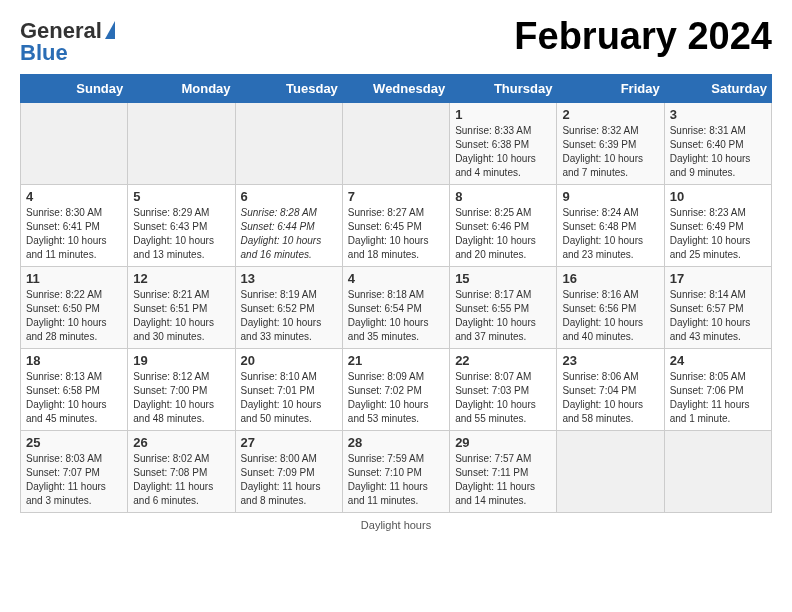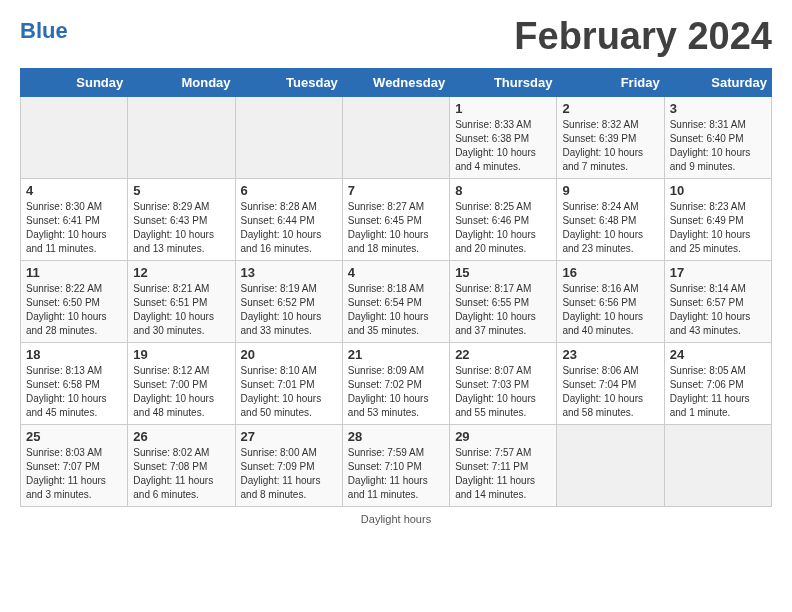--- a/index.html
+++ b/index.html
@@ -33,21 +33,21 @@
       font-weight: bold;
       color: #2a6db5;
       line-height: 1;
     }
     .title-area {
       text-align: right;
     }
     .main-title {
       font-size: 38px;
       font-weight: bold;
-      color: #404040;
+      color: #000000;
       line-height: 1.1;
     }
     .subtitle {
       font-size: 15px;
       color: #555;
       margin-top: 2px;
     }
     table {
       width: 100%;
       border-collapse: collapse;
@@ -95,20 +95,24 @@
       font-size: 11px;
       color: #555;
       text-align: center;
     }
   </style>
 </head>
 <body>
 
 <div class="header-area">
   <div class="logo">
+    <div style="display:flex;align-items:center;">
+      <span class="logo-general">General</span>
+      <span style="display:inline-block;width:0;height:0;border-left:10px solid transparent;border-bottom:18px solid #2a6db5;margin-left:3px;margin-bottom:2px;"></span>
+    </div>
     <span class="logo-blue">Blue</span>
   </div>
   <div class="title-area">
     <div class="main-title">February 2024</div>
   </div>
 </div>
 
 <table>
   <thead>
     <tr>
@@ -159,21 +163,21 @@
         </td>
         <td>
           <span class="day-num">5</span>
           <div class="day-info" style="white-space: pre-line;">Sunrise: 8:29 AM
 Sunset: 6:43 PM
 Daylight: 10 hours
 and 13 minutes.</div>
         </td>
         <td>
           <span class="day-num">6</span>
-          <div class="day-info" style="white-space: pre-line;">Sunrise: 8:28 AM
+          <div class="day-info" style="white-space: pre-line; font-style: italic;">Sunrise: 8:28 AM
 Sunset: 6:44 PM
 Daylight: 10 hours
 and 16 minutes.</div>
         </td>
         <td>
           <span class="day-num">7</span>
           <div class="day-info" style="white-space: pre-line;">Sunrise: 8:27 AM
 Sunset: 6:45 PM
 Daylight: 10 hours
 and 18 minutes.</div>

